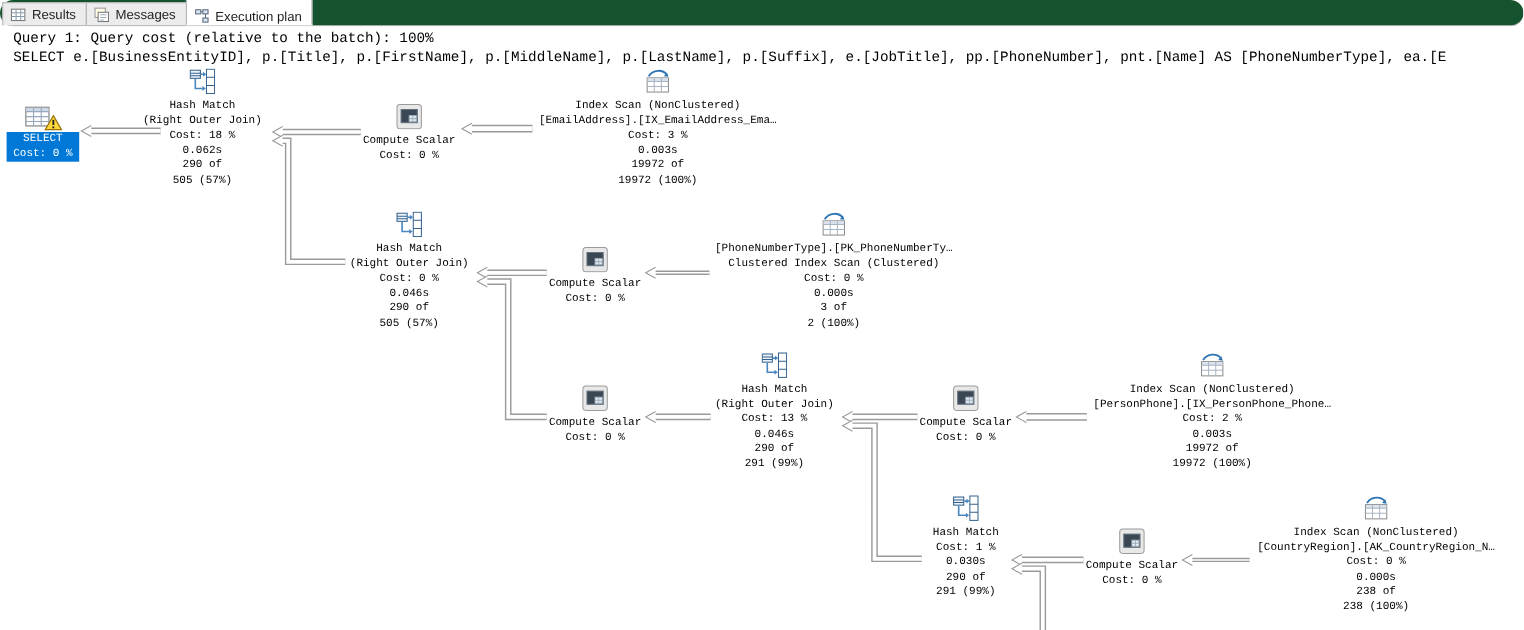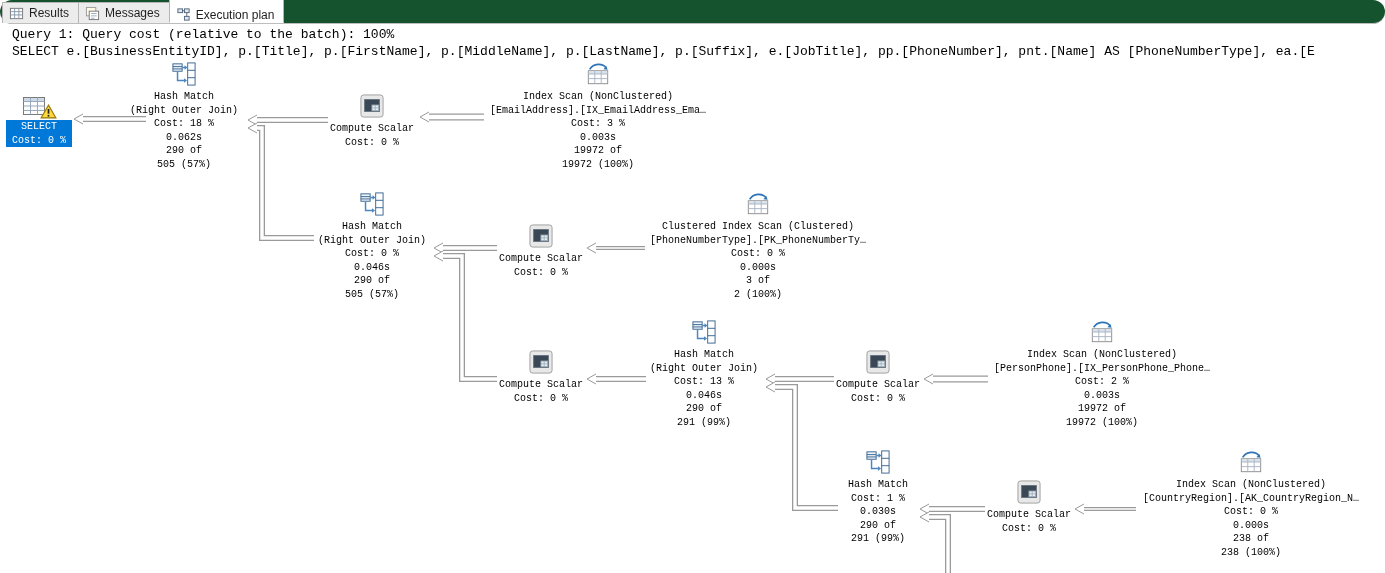--- a/index.html
+++ b/index.html
@@ -268,22 +268,22 @@
         <div>Compute Scalar</div>
         <div>Cost: 0 %</div>
       </div>
   </div>
 
   <div class="node" style="left:638px; top:192px;">
     <svg class="op-icon" width="24" height="24">
         <use href="#i-scan"></use>
       </svg>
     <div class="nlines">
+        <div>[PhoneNumberType].[PK_PhoneNumberTy…</div>
         <div>Clustered Index Scan (Clustered)</div>
-        <div>[PhoneNumberType].[PK_PhoneNumberTy…</div>
         <div>Cost: 0 %</div>
         <div>0.000s</div>
         <div>3 of</div>
         <div>2 (100%)</div>
       </div>
   </div>
 
   <div class="node" style="left:421px; top:350px;">
     <svg class="op-icon" width="24" height="24">
         <use href="#i-compute"></use>

